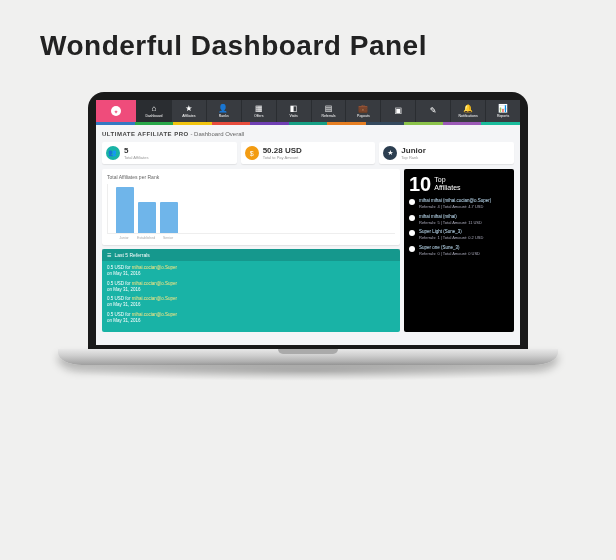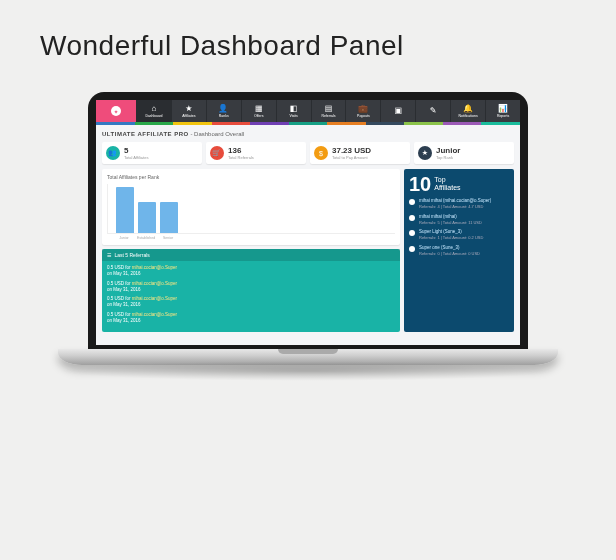--- a/index.html
+++ b/index.html
@@ -1,18 +1,18 @@
 <!DOCTYPE html>
 <html><head>
 <meta charset="utf-8">
 <style>
 *{box-sizing:border-box;margin:0;padding:0}
 body{font-family:Futura,"Century Gothic","Trebuchet MS",sans-serif;background:#f0f0ef;width:616px;height:560px;position:relative}
 .page{padding:30px 40px 20px}
-.title{font-size:28px;font-weight:400;color:#222;margin-bottom:30px;letter-spacing:.5px}
+.title{font-size:28px;font-weight:700;color:#222;margin-bottom:30px;letter-spacing:.5px}
 .laptop{margin:0 auto;width:440px;position:relative}
 .bezel{background:#1a1a1a;border-radius:16px 16px 0 0;padding:8px 8px 4px}
 .screen{background:#fff;width:100%;height:245px;position:relative;overflow:hidden;font-family:Arial,sans-serif}
 .base{height:16px;background:linear-gradient(#e8e8e8,#cfcfcf 40%,#9f9f9f);border-radius:0 0 24px 24px/0 0 12px 12px;margin:0 -30px;box-shadow:0 6px 8px rgba(0,0,0,.25)}
 .notch{width:60px;height:5px;background:#aaa;margin:0 auto;border-radius:0 0 6px 6px}
 .shadow{height:20px;background:radial-gradient(ellipse at center,rgba(0,0,0,.18),transparent 70%);margin:-4px -30px 0}
 
 .topbar{display:flex;height:22px;background:#383b40;color:#fff;font-size:5px}
 .logo{background:#ef4c7b;width:40px;display:flex;align-items:center;justify-content:center;gap:2px}
 .logo-ico{width:10px;height:10px;border-radius:50%;background:#fff;font-size:6px;display:flex;align-items:center;justify-content:center;color:#ef4c7b}
@@ -41,21 +41,21 @@
 .chart{height:50px;display:flex;align-items:flex-end;gap:4px;padding:0 8px;border-bottom:1px solid #eee;border-left:1px solid #eee}
 .bar{width:18px;background:#6fb5ea;border-radius:1px 1px 0 0}
 .chart-labels{display:flex;gap:4px;padding:2px 8px 0;font-size:3.5px;color:#aaa}
 .chart-labels span{width:18px;text-align:center}
 
 .referrals{background:#19b3a6;color:#fff;padding:5px;border-radius:2px;font-size:4.5px}
 .ref-head{background:rgba(0,0,0,.15);margin:-5px -5px 4px;padding:3px 5px;font-size:5px;display:flex;gap:3px;align-items:center}
 .ref-item{margin-bottom:3px;line-height:1.4}
 .ref-item span{color:#ffe680}
 
-.right{width:110px;background:#0c4a6e;color:#fff;border-radius:2px;padding:5px}
+.right{width:110px;background:#000000;color:#fff;border-radius:2px;padding:5px}
 .top-head{display:flex;align-items:center;gap:3px;margin-bottom:4px}
 .big10{font-size:20px;font-weight:700;line-height:1}
 .top-lbl{font-size:7px;line-height:1.1}
 .aff-item{font-size:4.5px;margin-bottom:4px;padding-left:10px;position:relative;line-height:1.3}
 .aff-item::before{content:"";position:absolute;left:0;top:1px;width:6px;height:6px;border-radius:50%;background:#fff}
 .aff-item .sub{color:#aab;font-size:4px}
 .aff-item .name{color:#c7e8ff}
 
 .desc{font-size:19px;font-weight:300;color:#3a3a3a;line-height:1.4;margin-top:30px;letter-spacing:.3px}
 </style>
@@ -141,30 +141,23 @@
 
           <div class="cards" id="cards">
               <div class="card">
                 <div class="card-ico" style="background:#19b3a6">👥</div>
                 <div>
                   <div class="card-val">5</div>
                   <div class="card-lbl">Total Affiliates</div>
                 </div>
               </div>
               <div class="card">
-                <div class="card-ico" style="background:#e74c3c">🛒</div>
-                <div>
-                  <div class="card-val">136</div>
-                  <div class="card-lbl">Total Referrals</div>
-                </div>
-              </div>
-              <div class="card">
                 <div class="card-ico" style="background:#f39c12">$</div>
                 <div>
-                  <div class="card-val">37.23 USD</div>
+                  <div class="card-val">50.28 USD</div>
                   <div class="card-lbl">Total to Pay Amount</div>
                 </div>
               </div>
               <div class="card">
                 <div class="card-ico" style="background:#2c3e50">★</div>
                 <div>
                   <div class="card-val">Junior</div>
                   <div class="card-lbl">Top Rank</div>
                 </div>
               </div>

